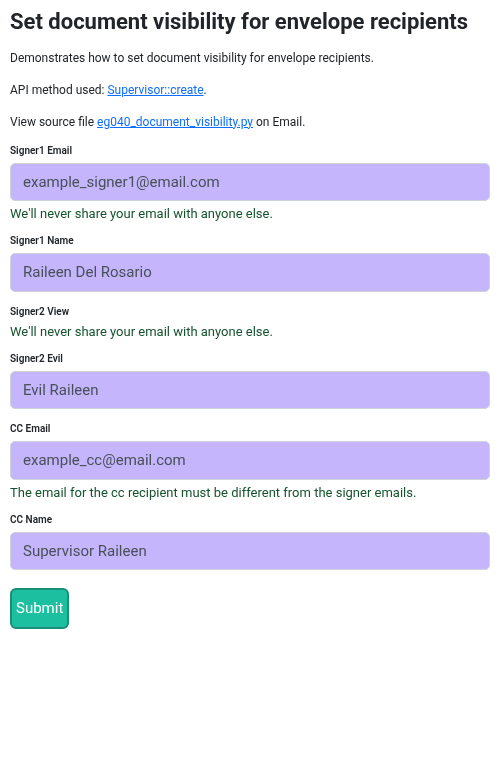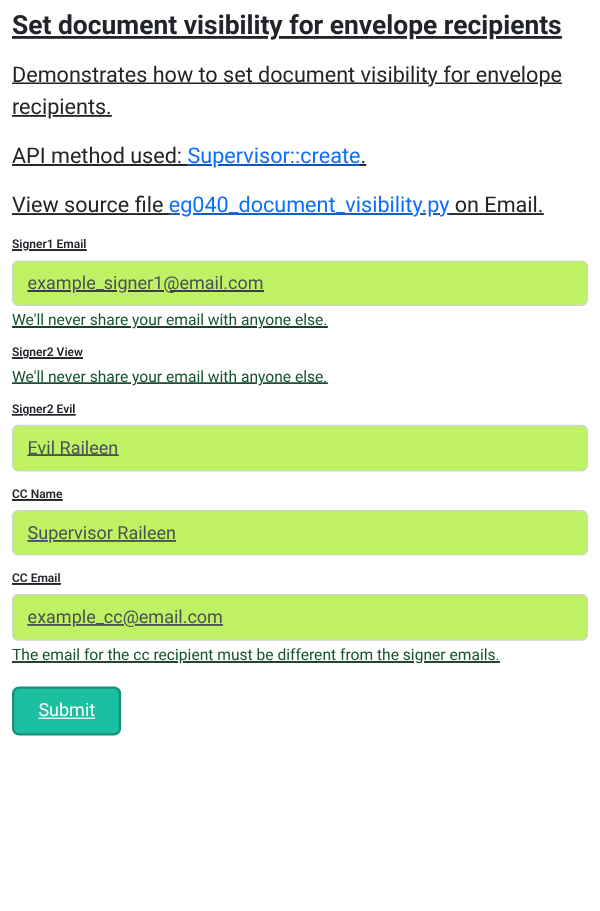--- a/index.html
+++ b/index.html
@@ -1,35 +1,34 @@
 <!DOCTYPE html>
 <html><head>
   <meta charset="utf-8">
   <style>
     * {
       box-sizing: border-box;
       margin: 0;
       padding: 0;
-      text-decoration: underline;
     }
     body {
       font-family: -apple-system, BlinkMacSystemFont, "Segoe UI", Roboto, "Helvetica Neue", Arial, sans-serif;
       color: #212529;
       padding: 8px 10px;
       width: 500px;
       background: #fff;
     }
     h1 {
       font-size: 22px;
       font-weight: 700;
       line-height: 1.3;
       margin-bottom: 12px;
     }
     p {
-      font-size: 18px;
+      font-size: 12px;
       line-height: 1.5;
       margin-bottom: 14px;
       color: #212529;
     }
     a {
       color: #0d6efd;
       text-decoration: underline;
     }
     .form-group {
       margin-bottom: 14px;
@@ -41,33 +40,33 @@
       margin-bottom: 7px;
       color: #212529;
     }
     input[type="text"] {
       display: block;
       width: 100%;
       padding: 7px 12px;
       font-size: 15px;
       line-height: 1.5;
       color: #495057;
-      background-color: #bef264;
+      background-color: #c4b5fd;
       border: 1px solid #ced4da;
       border-radius: 5px;
       font-family: inherit;
     }
     .form-text {
       font-size: 13px;
       color: #14532d;
       margin-top: 5px;
     }
     .btn-submit {
       display: inline-block;
-      padding: 8px 20px;
+      padding: 8px 4px;
       font-size: 15px;
       font-weight: 400;
       line-height: 1.4;
       color: #fff;
       background-color: #1cc0a0;
       border: 2px solid #188f77;
       border-radius: 6px;
       cursor: pointer;
       font-family: inherit;
       margin-top: 4px;
@@ -88,36 +87,40 @@
   <span>View source file </span><a href="#">eg040_document_visibility.py</a><span> on Email.</span>
 </p>
 
 <form>
   <div class="form-group">
     <label>Signer1 Email</label>
     <input type="text" value="example_signer1@email.com" style="">
     <div class="form-text">We'll never share your email with anyone else.</div>
   </div>
 
+  <div class="form-group">
+    <label>Signer1 Name</label>
+    <input type="text" value="Raileen Del Rosario" style="">
+  </div>
 
   <div class="form-group">
     <label>Signer2 View</label>
     <div class="form-text">We'll never share your email with anyone else.</div>
   </div>
 
   <div class="form-group">
     <label>Signer2 Evil</label>
     <input type="text" value="Evil Raileen" style="">
   </div>
 
   <div class="form-group">
-    <label>CC Name</label>
-    <input type="text" value="Supervisor Raileen" style="">
+    <label>CC Email</label>
+    <input type="text" value="example_cc@email.com" style="">
+    <div class="form-text">The email for the cc recipient must be different from the signer emails.</div>
   </div>
 
   <div class="form-group">
-    <label>CC Email</label>
-    <input type="text" value="example_cc@email.com" style="">
-    <div class="form-text">The email for the cc recipient must be different from the signer emails.</div>
+    <label>CC Name</label>
+    <input type="text" value="Supervisor Raileen" style="">
   </div>
 
   <button type="submit" class="btn-submit">Submit</button>
 </form>
 
 </body></html>

